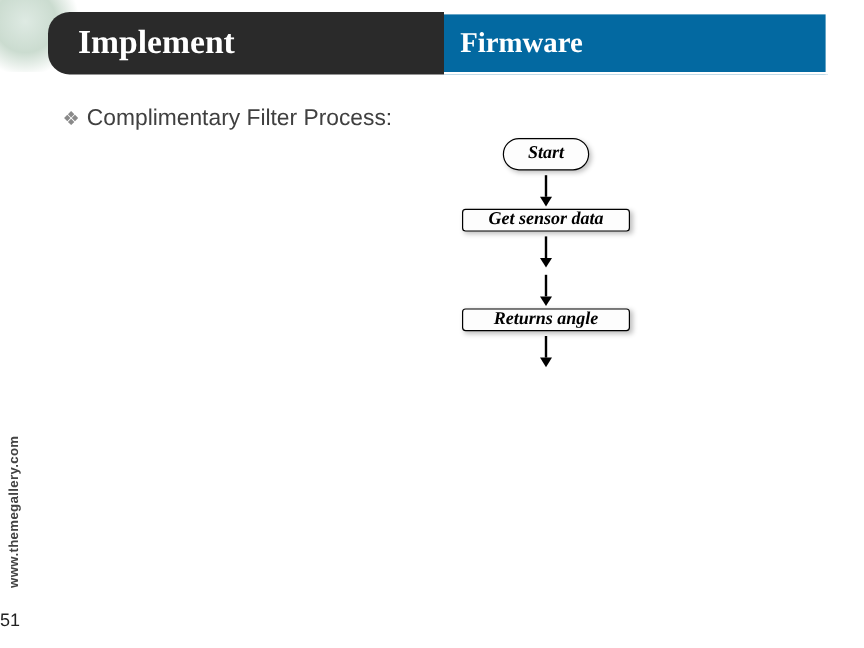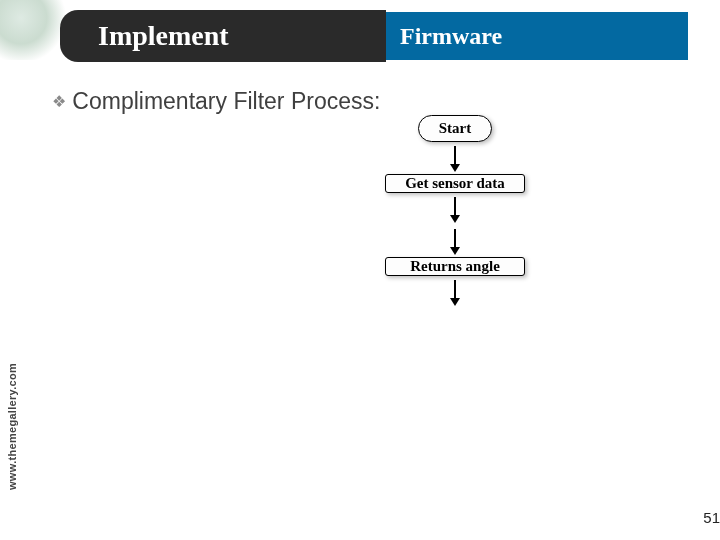--- a/index.html
+++ b/index.html
@@ -27,22 +27,21 @@
     right: 30px;
     height: 52px;
     display: flex;
   }
   .title-left {
     flex: 1;
     background: #2a2a2a;
     border-radius: 18px 0 0 18px;
     display: flex;
     align-items: center;
-    padding-left: 38px;
-    margin-left: 20px;
+    padding-left: 25px;
   }
   .title-left .title-text {
     color: #ffffff;
     font-family: Georgia, "Times New Roman", serif;
     font-weight: bold;
     font-size: 28px;
   }
   .title-right {
     flex: 1;
     background: #0369a1;
@@ -65,60 +64,61 @@
     display: flex;
     align-items: center;
     gap: 6px;
   }
   .bullet-icon {
     color: #8a8a8a;
     font-size: 16px;
   }
   .bullet-text {
     color: #404040;
-    font-size: 23px;
+    font-size: 19px;
   }
   .sidebar-url {
     position: absolute;
     left: 18px;
     bottom: 50px;
     transform: rotate(-90deg);
     transform-origin: left bottom;
     color: #444444;
     font-family: Verdana, Geneva, sans-serif;
     font-weight: bold;
     font-size: 11px;
     letter-spacing: 0.3px;
   }
   .page-number {
     position: absolute;
     bottom: 14px;
     left: 0;
     right: 0;
-    text-align: right;
+    text-align: left;
     color: #222222;
     font-size: 15px;
   }
   .flowchart {
     position: absolute;
     top: 115px;
     left: 345px;
     width: 220px;
     display: flex;
     flex-direction: column;
     align-items: center;
   }
   .fc-node {
     font-family: "Times New Roman", Times, serif;
     font-weight: bold;
     color: #000000;
     text-align: center;
     background: #fdfdfd;
     border: 1.5px solid #000000;
     box-shadow: 2px 2px 4px rgba(0,0,0,0.25);
+    font-style: italic;
   }
   .fc-terminal {
     border-radius: 14px;
     padding: 4px 20px;
     font-size: 15px;
   }
   .fc-process {
     border-radius: 3px;
     padding: 0 16px;
     font-size: 15px;

